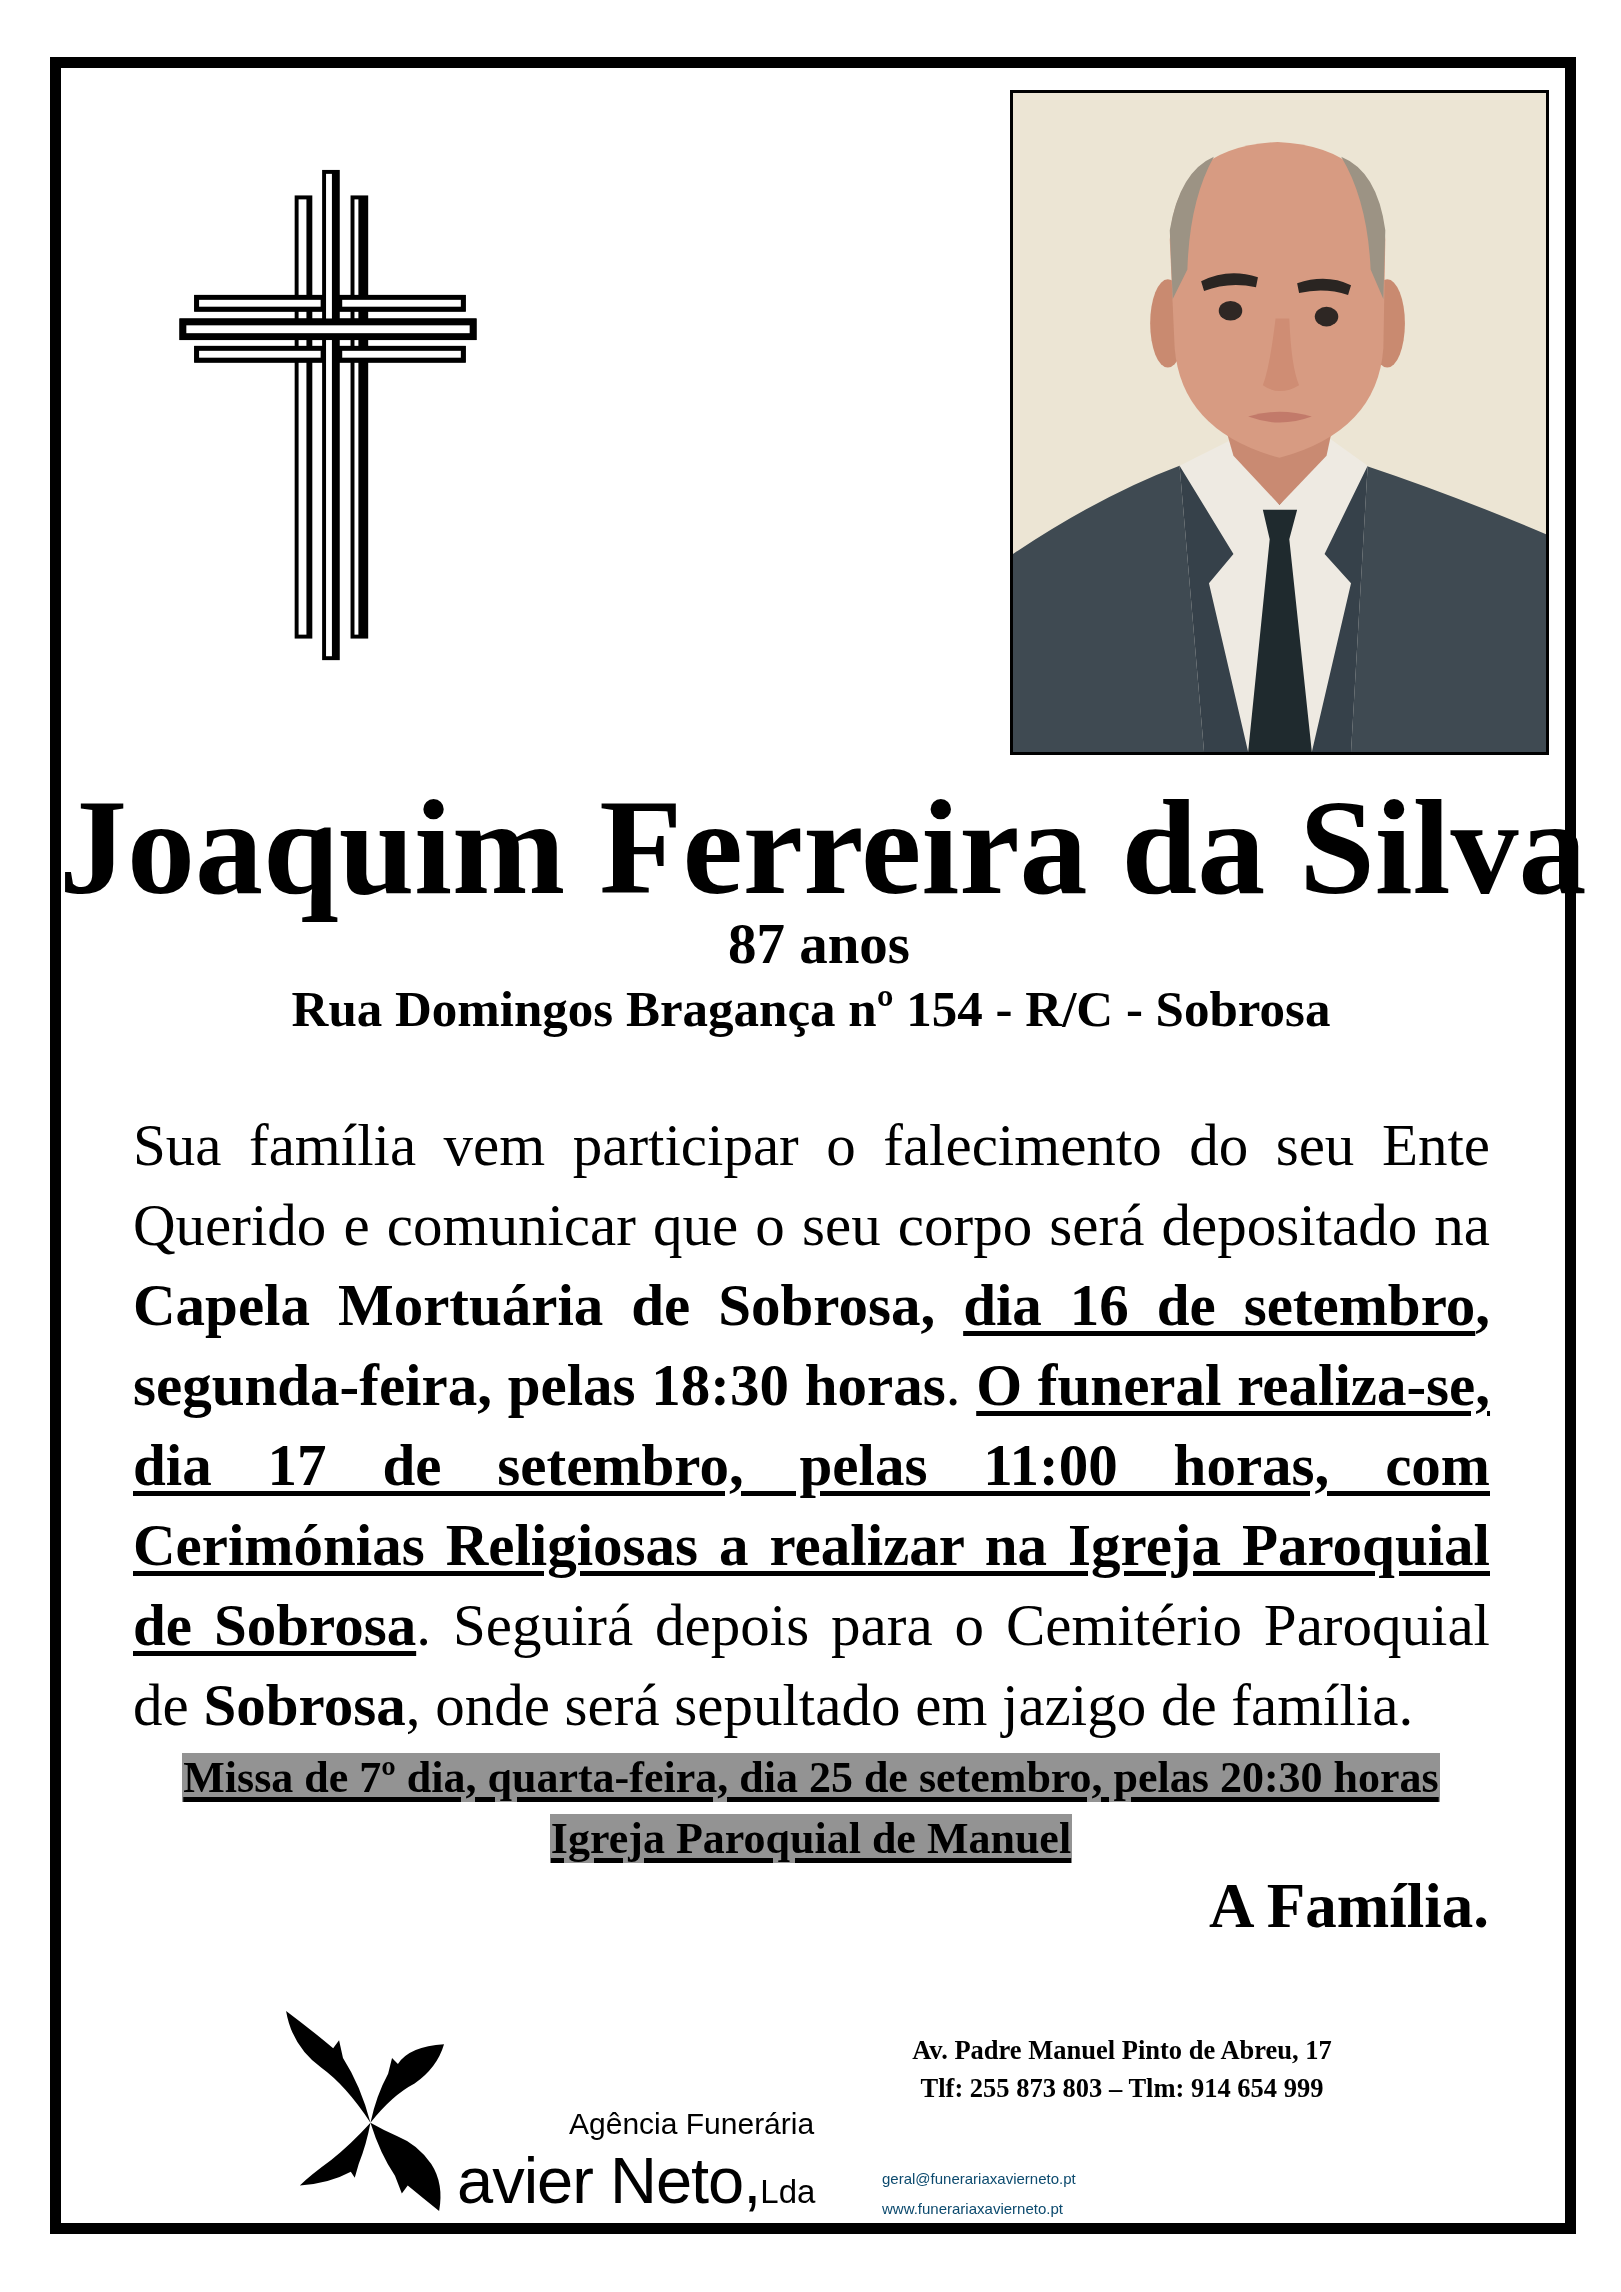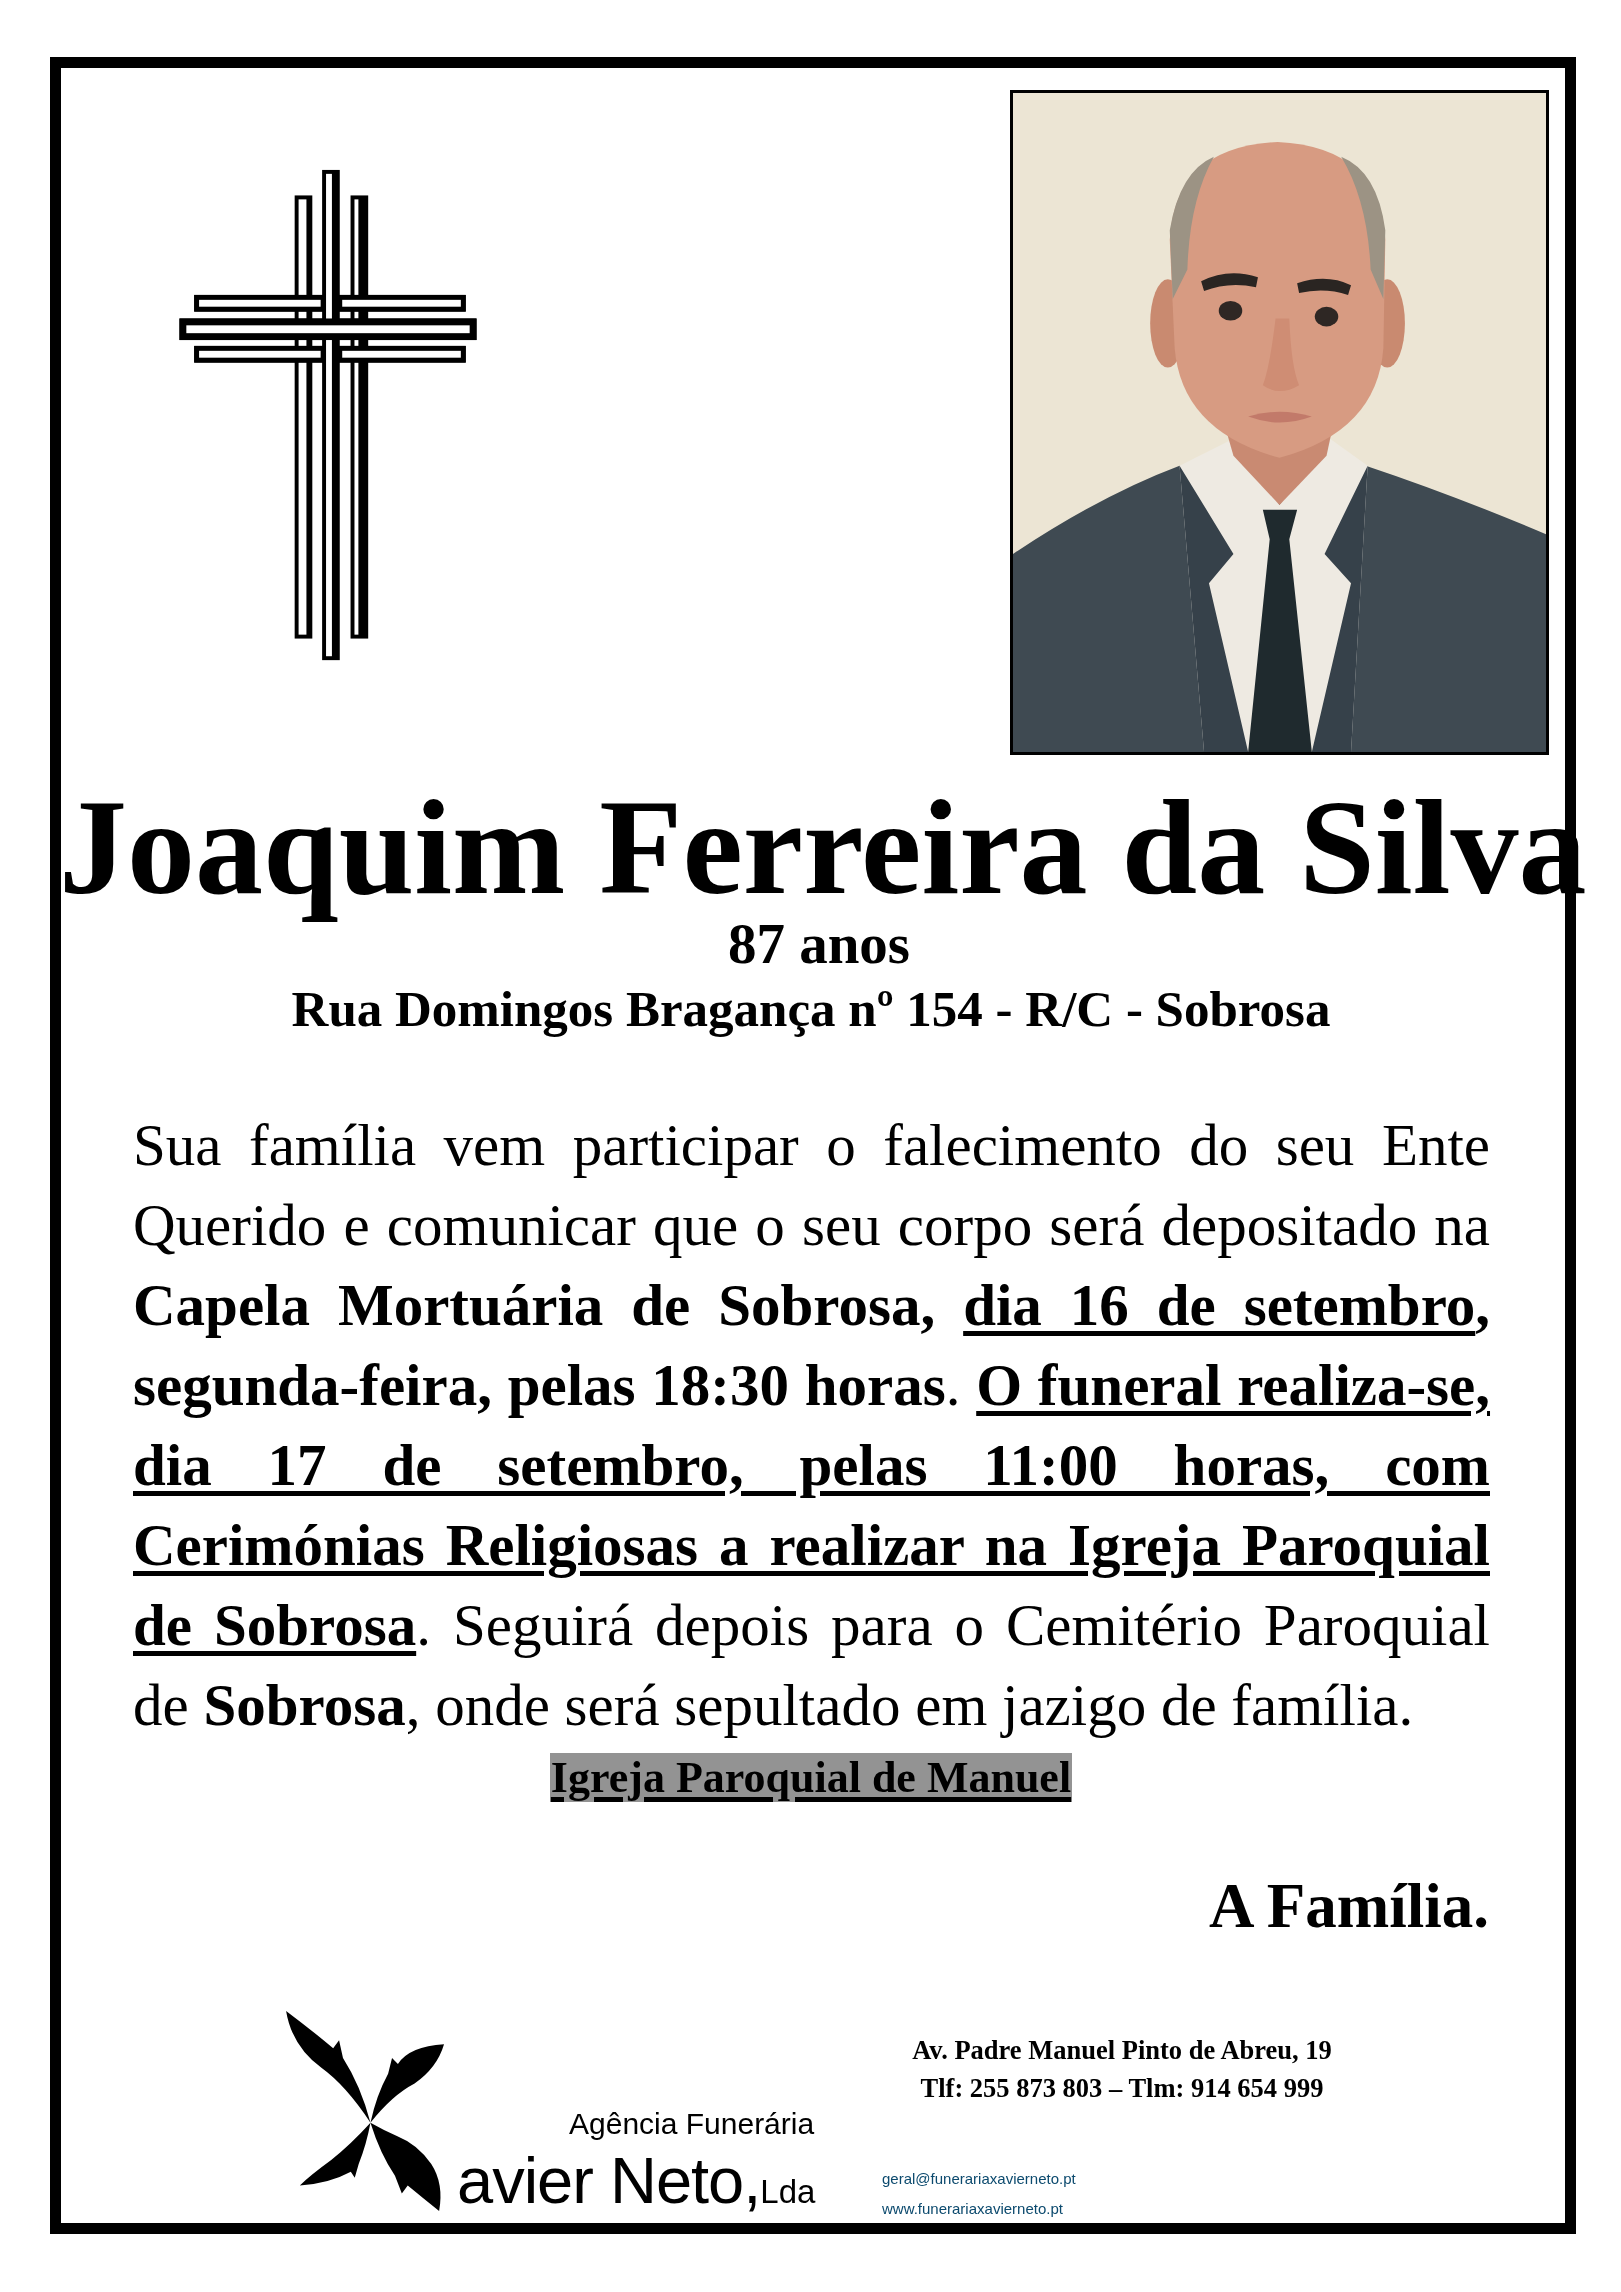--- a/index.html
+++ b/index.html
@@ -93,20 +93,21 @@
 
 <div class="name">Joaquim Ferreira da Silva</div>
 <div class="age">87 anos</div>
 <div class="address">Rua Domingos Bragança nº 154 - R/C - Sobrosa</div>
 
 <div class="body">
   <span>Sua família vem participar o falecimento do seu Ente Querido e comunicar que o seu corpo será depositado na </span><b>Capela Mortuária de Sobrosa</b><b>, </b><b><u>dia 16 de setembro</u></b><b>, segunda-feira, pelas 18:30 horas</b><span>. </span><b><u>O funeral realiza-se, dia 17 de setembro, pelas 11:00 horas, com Cerimónias Religiosas a realizar na Igreja Paroquial de Sobrosa</u></b><span>. Seguirá depois para o Cemitério Paroquial de </span><b>Sobrosa</b><span>, onde será sepultado em jazigo de família.</span>
 </div>
 
 <div class="missa">
+  <div class="row"><span>Missa de 7º dia, quarta-feira, dia 25 de setembro, pelas 20:30 horas</span></div>
   <div class="row"><span>Igreja Paroquial de Manuel</span></div>
 </div>
 
 <div class="signature">A Família.</div>
 
 <svg class="logo-mark" viewBox="0 0 175 210" xmlns="http://www.w3.org/2000/svg">
   <g fill="#000">
 
     <path d="M4 4 Q10 40 40 62 Q65 80 90 118 Q80 80 62 52 L58 34 L52 42 Q28 22 4 4 Z"></path>
 
@@ -114,20 +115,20 @@
 
     <path d="M90 118 Q70 140 50 156 Q28 172 18 182 Q48 180 70 168 L74 174 L78 160 Q86 140 90 118 Z"></path>
 
     <path d="M90 118 Q100 150 115 172 L122 190 L128 182 Q145 196 160 208 Q165 180 152 160 Q138 140 118 132 Q104 126 90 118 Z"></path>
   </g>
 </svg>
 <div class="agency-label">Agência Funerária</div>
 <div class="agency-name"><span>avier Neto,</span><span class="lda">Lda</span></div>
 
 <div class="contact">
-  <div>Av. Padre Manuel Pinto de Abreu, 19</div>
+  <div>Av. Padre Manuel Pinto de Abreu, 17</div>
   <div>Tlf: 255 873 803 – Tlm: 914 654 999</div>
 </div>
 <div class="web">
   <div>geral@funerariaxavierneto.pt</div>
   <div>www.funerariaxavierneto.pt</div>
 </div>
 
 
 </body></html>

